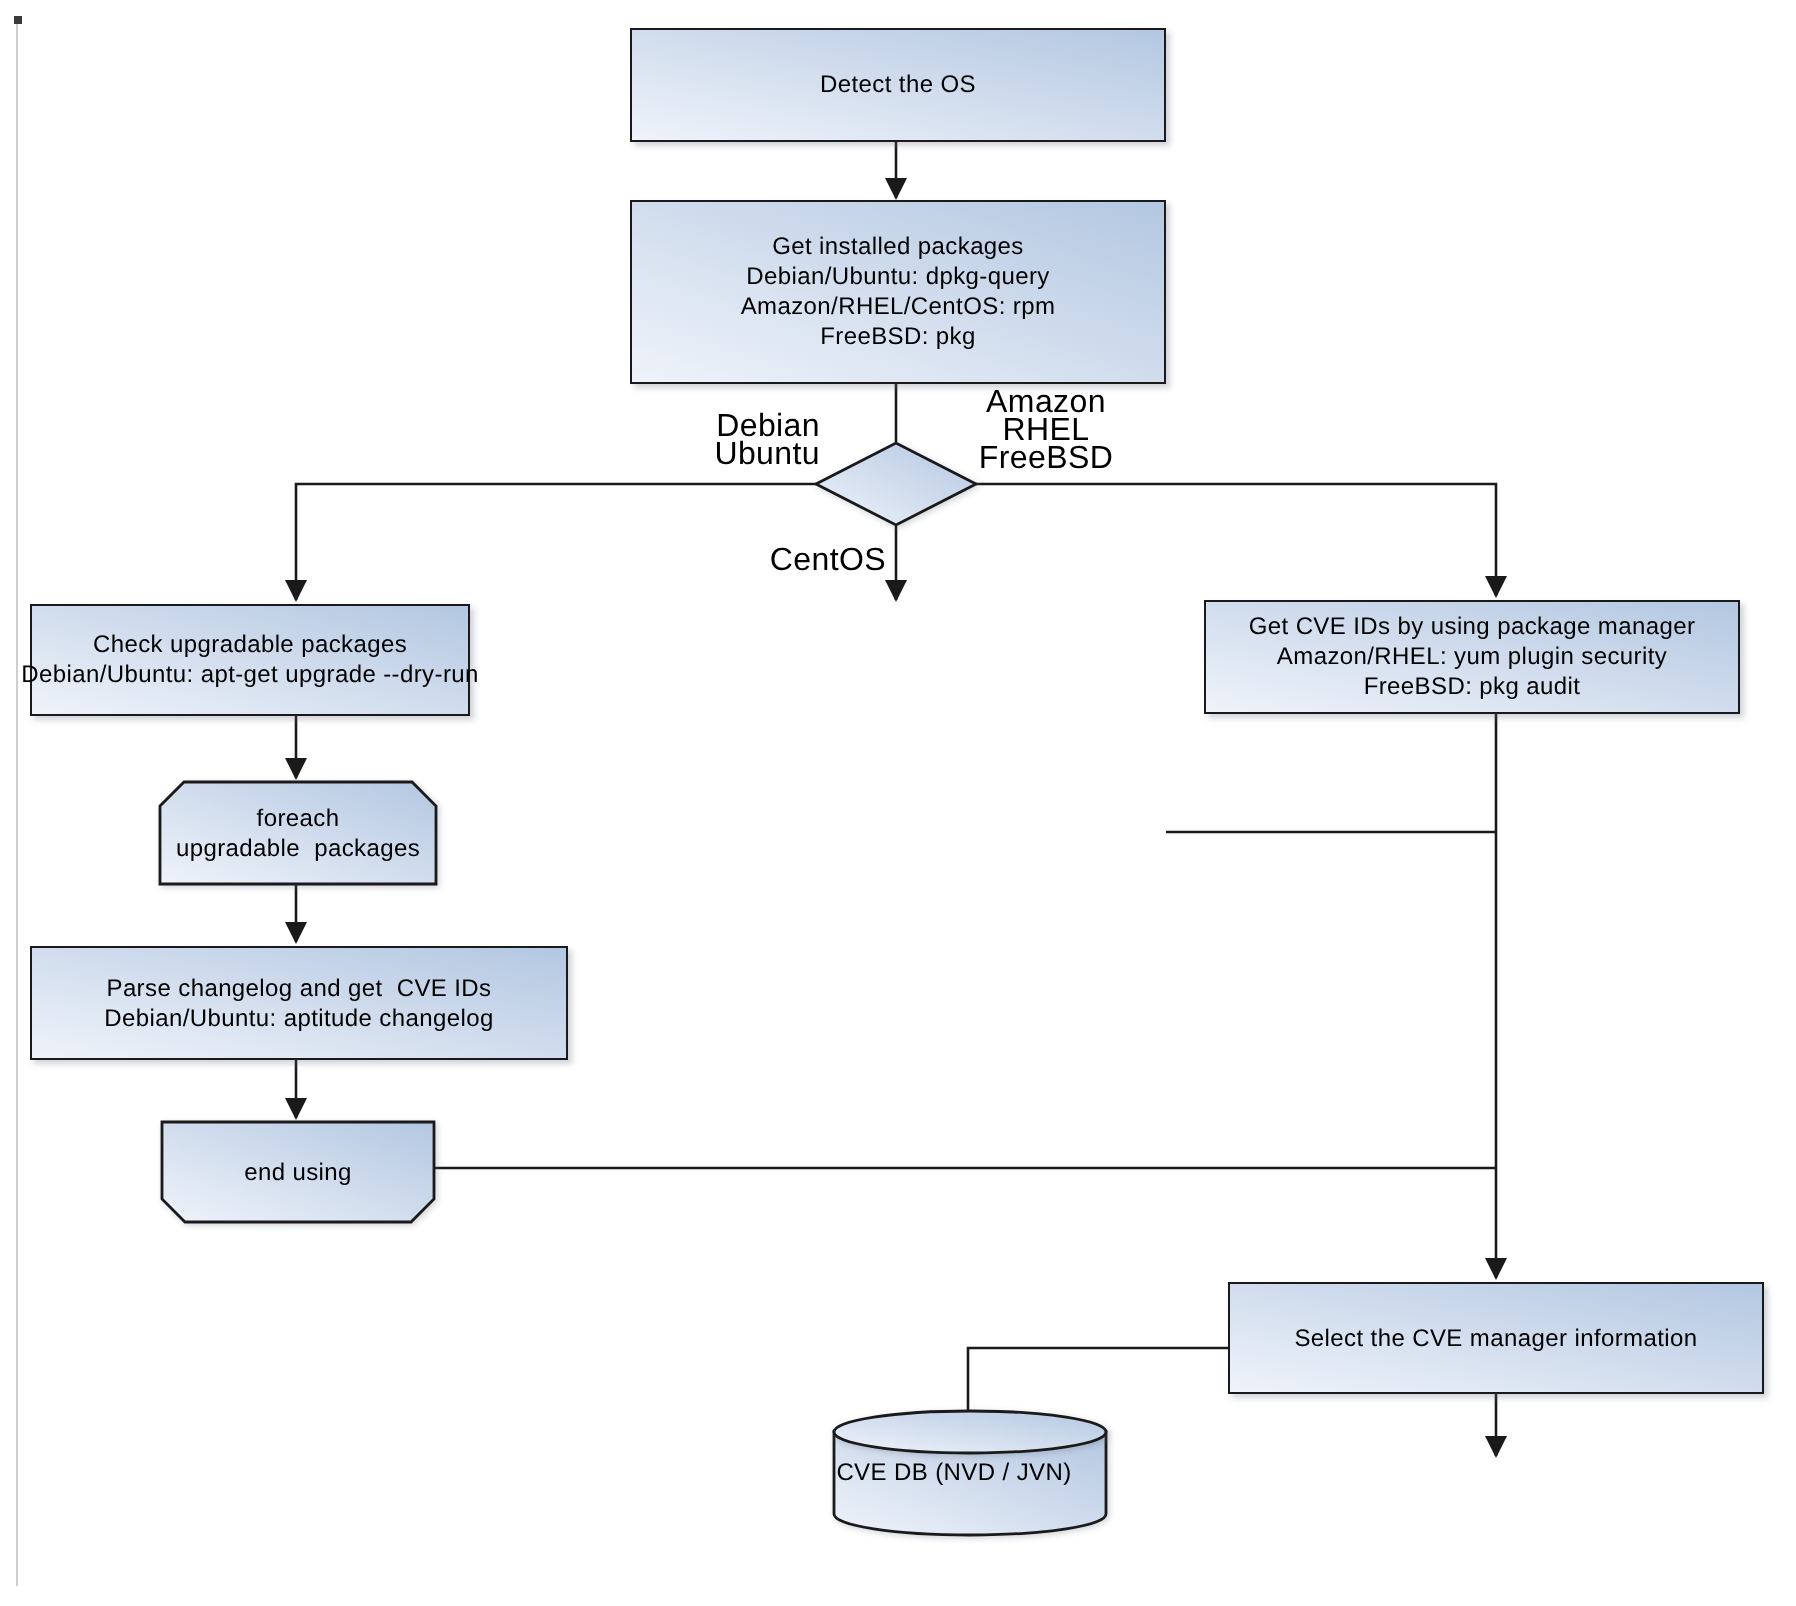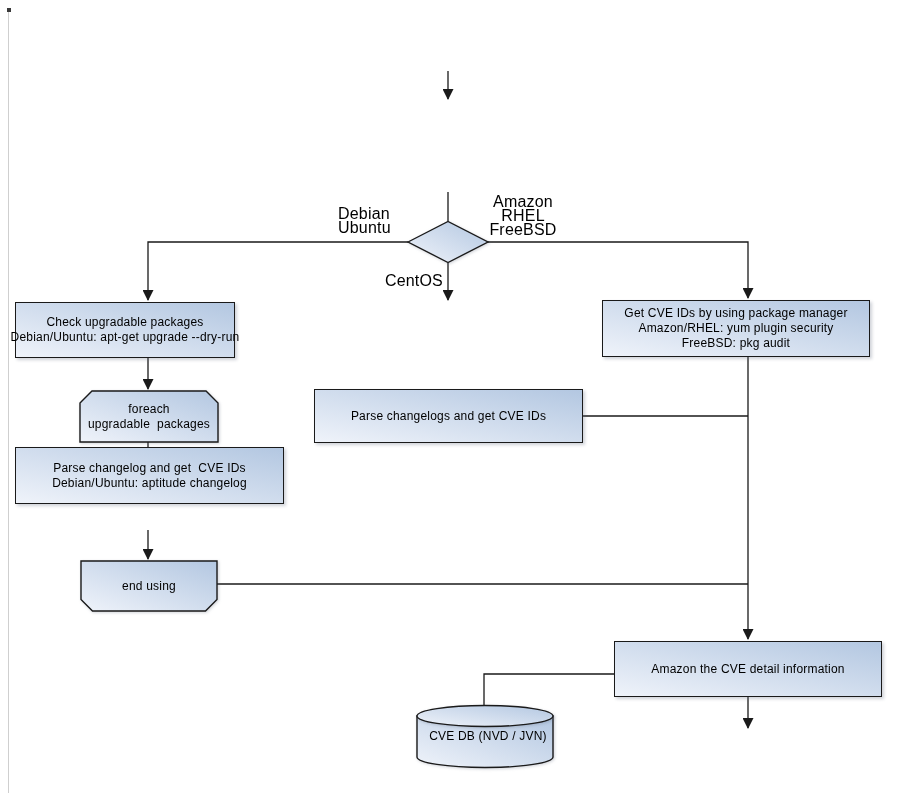--- a/index.html
+++ b/index.html
@@ -71,46 +71,50 @@
 
     <polygon class="shape" points="408,242 448,221.5 488,242 448,262.5"></polygon>
     <polygon class="shape" points="80,403 92,391 206,391 218,403 218,442 80,442"></polygon>
     <polygon class="shape" points="81,561 217,561 217,599.5 205.5,611 92.5,611 81,599.5"></polygon>
     <g>
       <path class="shape" d="M417,716 L417,757 A68,10.5 0 0 0 553,757 L553,716 Z"></path>
       <ellipse class="shape" cx="485" cy="716" rx="68" ry="10.5"></ellipse>
     </g>
   </svg>
 
+  <div class="node" style="left:315px;top:14px;width:268px;height:57px">Detect the OS</div>
 
+  <div class="node" style="left:315px;top:100px;width:268px;height:92px">Get installed packages
+Debian/Ubuntu: dpkg-query
+Amazon/RHEL/CentOS: rpm
+FreeBSD: pkg</div>
 
   <div class="node" style="left:15px;top:302px;width:220px;height:56px">Check upgradable packages
 Debian/Ubuntu: apt-get upgrade --dry-run</div>
 
 
   <div class="node" style="left:602px;top:300px;width:268px;height:57px">Get CVE IDs by using package manager
 Amazon/RHEL: yum plugin security
 FreeBSD: pkg audit</div>
 
-  <div class="node" style="left:314px;top:389px;width:269px;height:54px">Parse changelogs and get CVE IDs</div>
 
-  <div class="node" style="left:15px;top:447px;width:269px;height:57px">Parse changelog and get  CVE IDs
+  <div class="node" style="left:15px;top:473px;width:269px;height:57px">Parse changelog and get  CVE IDs
 Debian/Ubuntu: aptitude changelog</div>
 
-  <div class="node" style="left:614px;top:641px;width:268px;height:56px">Amazon the CVE detail information</div>
+  <div class="node" style="left:614px;top:641px;width:268px;height:56px">Select the CVE manager information</div>
 
 
   <div class="shape-text" style="left:80px;top:391px;width:138px;height:51px">foreach
 upgradable  packages</div>
 
   <div class="shape-text" style="left:81px;top:561px;width:136px;height:50px">end using</div>
 
-  <div class="shape-text" style="left:420px;top:716px;width:136px;height:41px">CVE DB (NVD / JVN)</div>
+  <div class="shape-text" style="left:409px;top:716px;width:136px;height:41px">CVE DB (NVD / JVN)</div>
 
-  <div class="edge-label" style="left:338px;top:207px;width:72px;text-align:left">Debian
+  <div class="edge-label" style="left:338px;top:207px;width:72px;text-align:right">Debian
 Ubuntu</div>
 
   <div class="edge-label" style="left:487px;top:195px;width:72px;text-align:center">Amazon
 RHEL
 FreeBSD</div>
 
   <div class="edge-label" style="left:383px;top:274px;width:60px;text-align:right">CentOS</div>
 
 </div>
 

